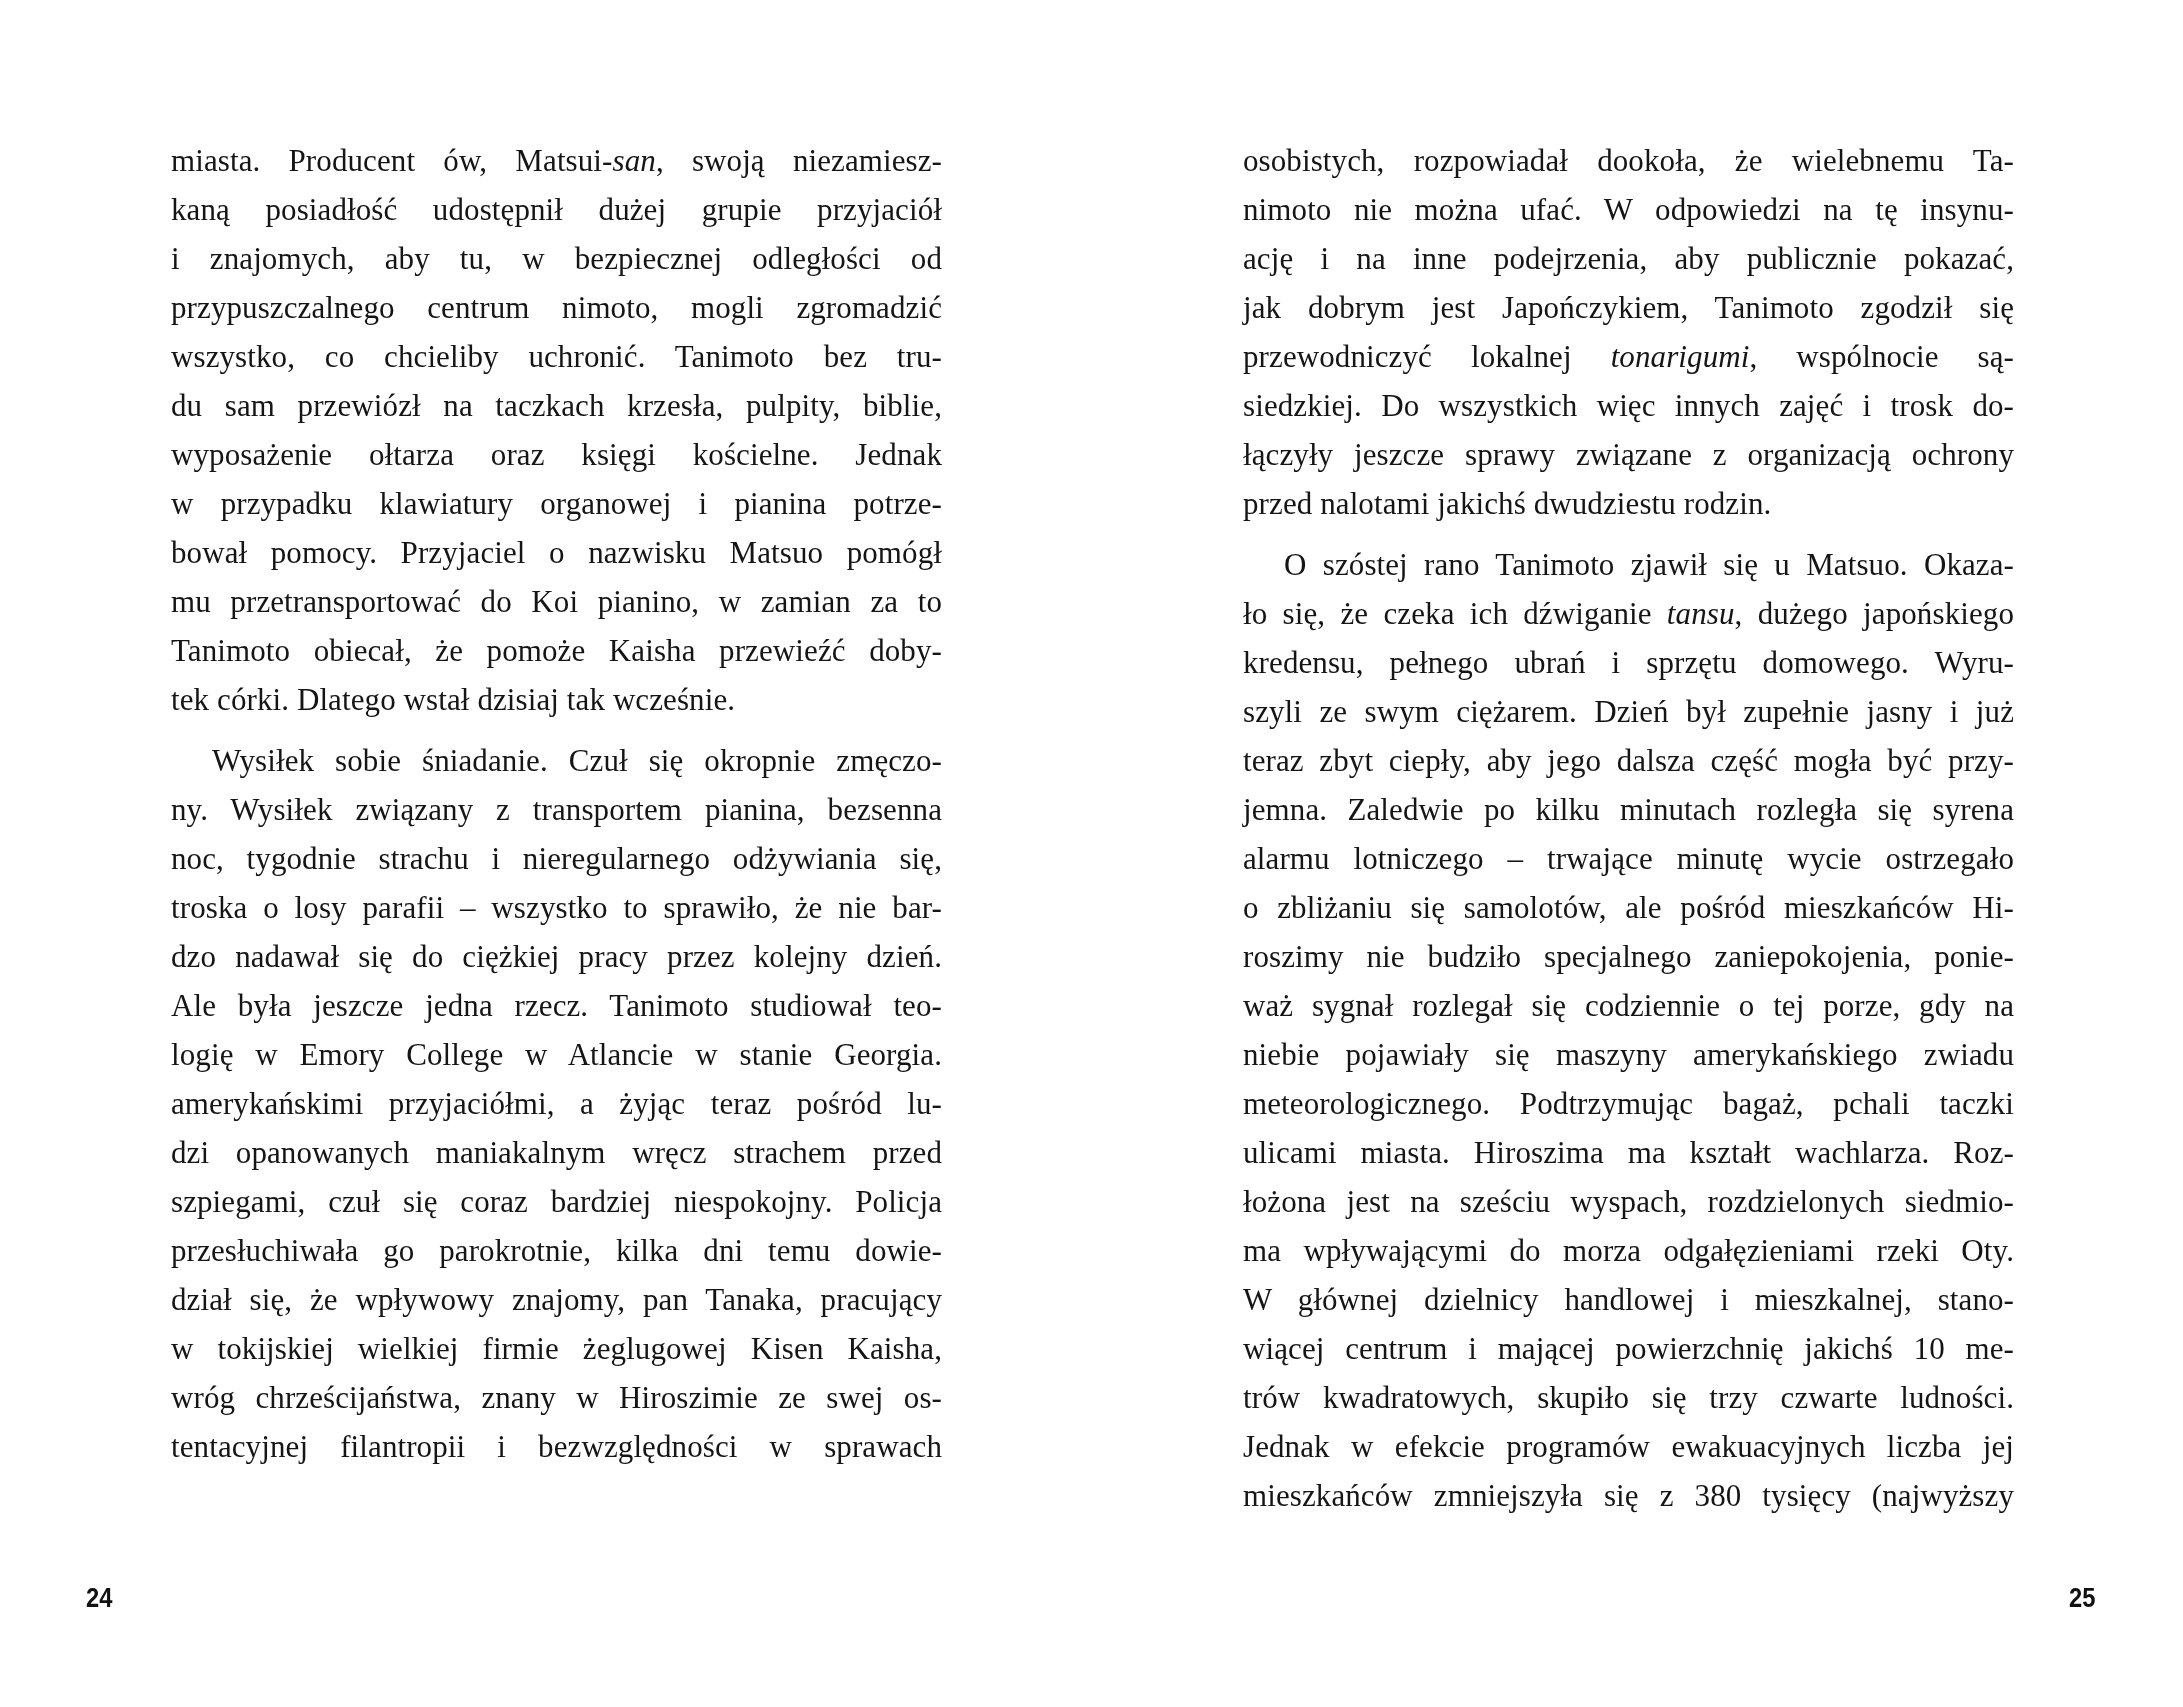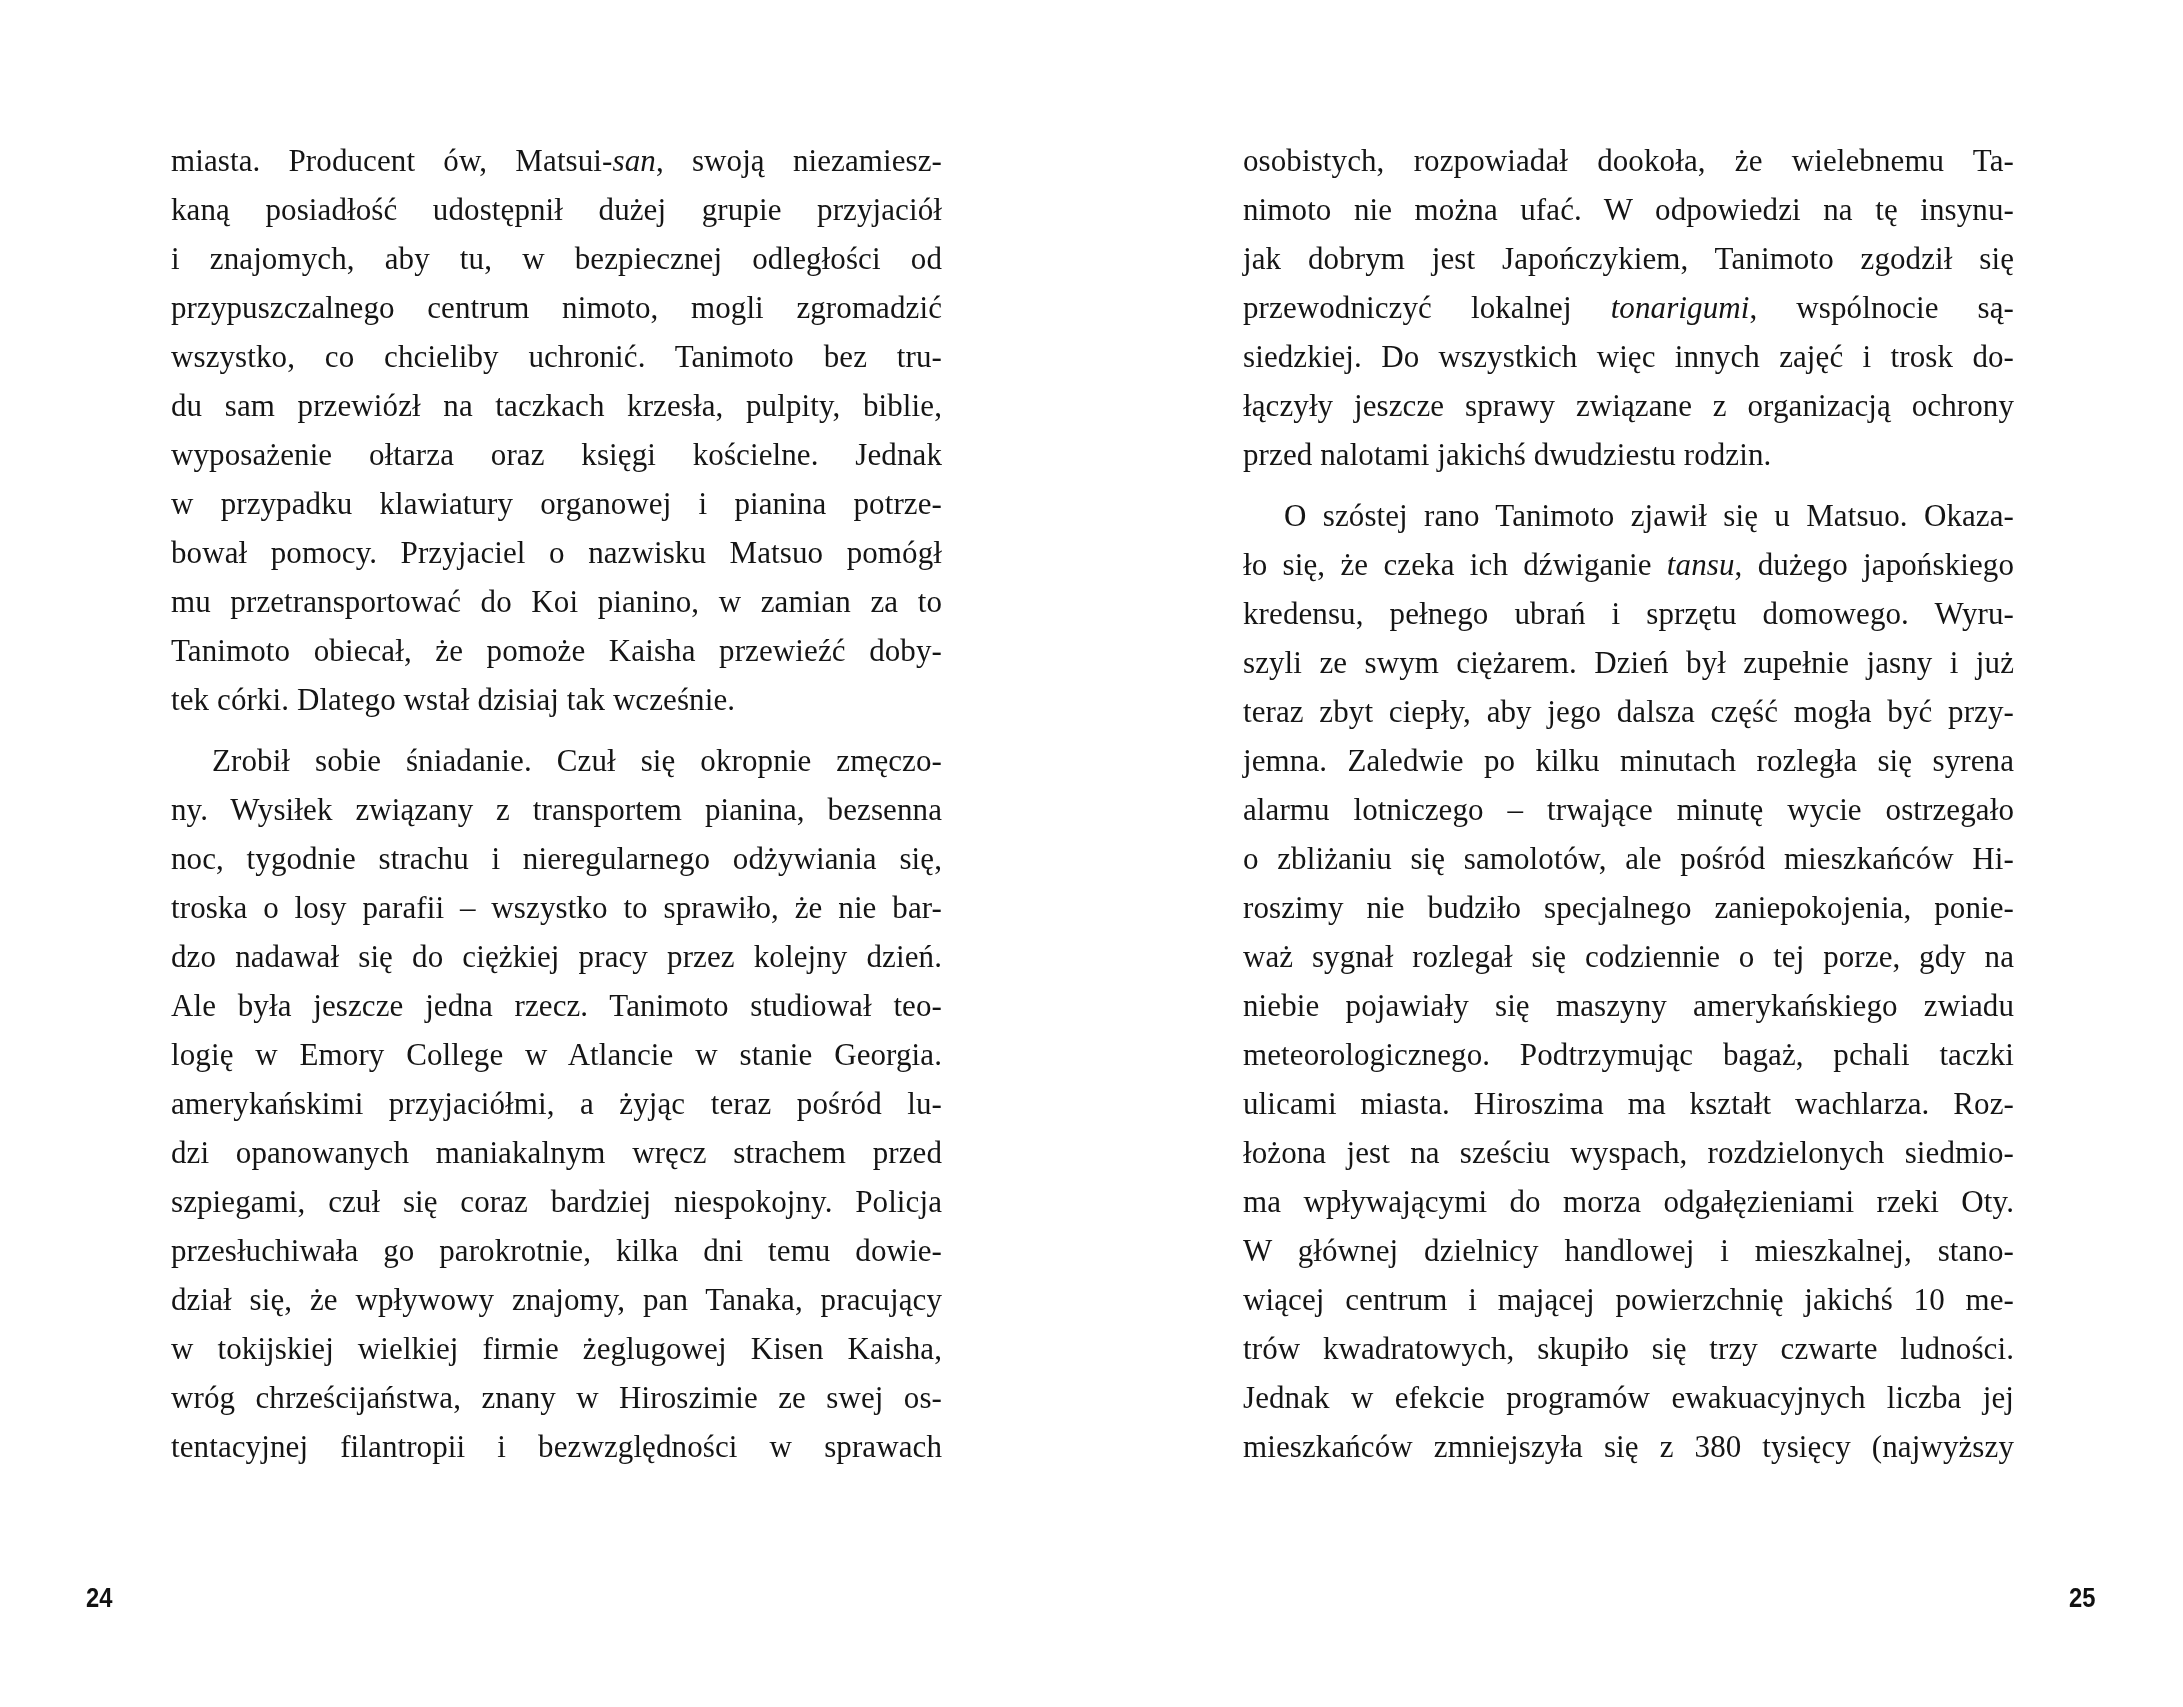--- a/index.html
+++ b/index.html
@@ -74,21 +74,21 @@
         <div class="line"><span>i znajomych, aby tu, w bezpiecznej odległości od</span></div>
         <div class="line"><span>przypuszczalnego centrum nimoto, mogli zgromadzić</span></div>
         <div class="line"><span>wszystko, co chcieliby uchronić. Tanimoto bez tru-</span></div>
         <div class="line"><span>du sam przewiózł na taczkach krzesła, pulpity, biblie,</span></div>
         <div class="line"><span>wyposażenie ołtarza oraz księgi kościelne. Jednak</span></div>
         <div class="line"><span>w przypadku klawiatury organowej i pianina potrze-</span></div>
         <div class="line"><span>bował pomocy. Przyjaciel o nazwisku Matsuo pomógł</span></div>
         <div class="line"><span>mu przetransportować do Koi pianino, w zamian za to</span></div>
         <div class="line"><span>Tanimoto obiecał, że pomoże Kaisha przewieźć doby-</span></div>
         <div class="line end"><span>tek córki. Dlatego wstał dzisiaj tak wcześnie.</span></div>
-        <div class="line indent"><span>Zrobił sobie śniadanie. Czuł się okropnie zmęczo-</span></div>
+        <div class="line indent"><span>Wysiłek sobie śniadanie. Czuł się okropnie zmęczo-</span></div>
         <div class="line"><span>ny. Wysiłek związany z transportem pianina, bezsenna</span></div>
         <div class="line"><span>noc, tygodnie strachu i nieregularnego odżywiania się,</span></div>
         <div class="line"><span>troska o losy parafii – wszystko to sprawiło, że nie bar-</span></div>
         <div class="line"><span>dzo nadawał się do ciężkiej pracy przez kolejny dzień.</span></div>
         <div class="line"><span>Ale była jeszcze jedna rzecz. Tanimoto studiował teo-</span></div>
         <div class="line"><span>logię w Emory College w Atlancie w stanie Georgia.</span></div>
         <div class="line"><span>amerykańskimi przyjaciółmi, a żyjąc teraz pośród lu-</span></div>
         <div class="line"><span>dzi opanowanych maniakalnym wręcz strachem przed</span></div>
         <div class="line"><span>szpiegami, czuł się coraz bardziej niespokojny. Policja</span></div>
         <div class="line"><span>przesłuchiwała go parokrotnie, kilka dni temu dowie-</span></div>
@@ -97,20 +97,21 @@
         <div class="line"><span>wróg chrześcijaństwa, znany w Hiroszimie ze swej os-</span></div>
         <div class="line"><span>tentacyjnej filantropii i bezwzględności w sprawach</span></div>
       </div>
     <div class="pagenum left">24</div>
   </div>
 
   <div>
     <div class="text-block right">
         <div class="line"><span>osobistych, rozpowiadał dookoła, że wielebnemu Ta-</span></div>
         <div class="line"><span>nimoto nie można ufać. W odpowiedzi na tę insynu-</span></div>
+        <div class="line"><span>ację i na inne podejrzenia, aby publicznie pokazać,</span></div>
         <div class="line"><span>jak dobrym jest Japończykiem, Tanimoto zgodził się</span></div>
         <div class="line"><span>przewodniczyć lokalnej </span><span class="it">tonarigumi</span><span>, wspólnocie są-</span></div>
         <div class="line"><span>siedzkiej. Do wszystkich więc innych zajęć i trosk do-</span></div>
         <div class="line"><span>łączyły jeszcze sprawy związane z organizacją ochrony</span></div>
         <div class="line end"><span>przed nalotami jakichś dwudziestu rodzin.</span></div>
         <div class="line indent"><span>O szóstej rano Tanimoto zjawił się u Matsuo. Okaza-</span></div>
         <div class="line"><span>ło się, że czeka ich dźwiganie </span><span class="it">tansu</span><span>, dużego japońskiego</span></div>
         <div class="line"><span>kredensu, pełnego ubrań i sprzętu domowego. Wyru-</span></div>
         <div class="line"><span>szyli ze swym ciężarem. Dzień był zupełnie jasny i już</span></div>
         <div class="line"><span>teraz zbyt ciepły, aby jego dalsza część mogła być przy-</span></div>

